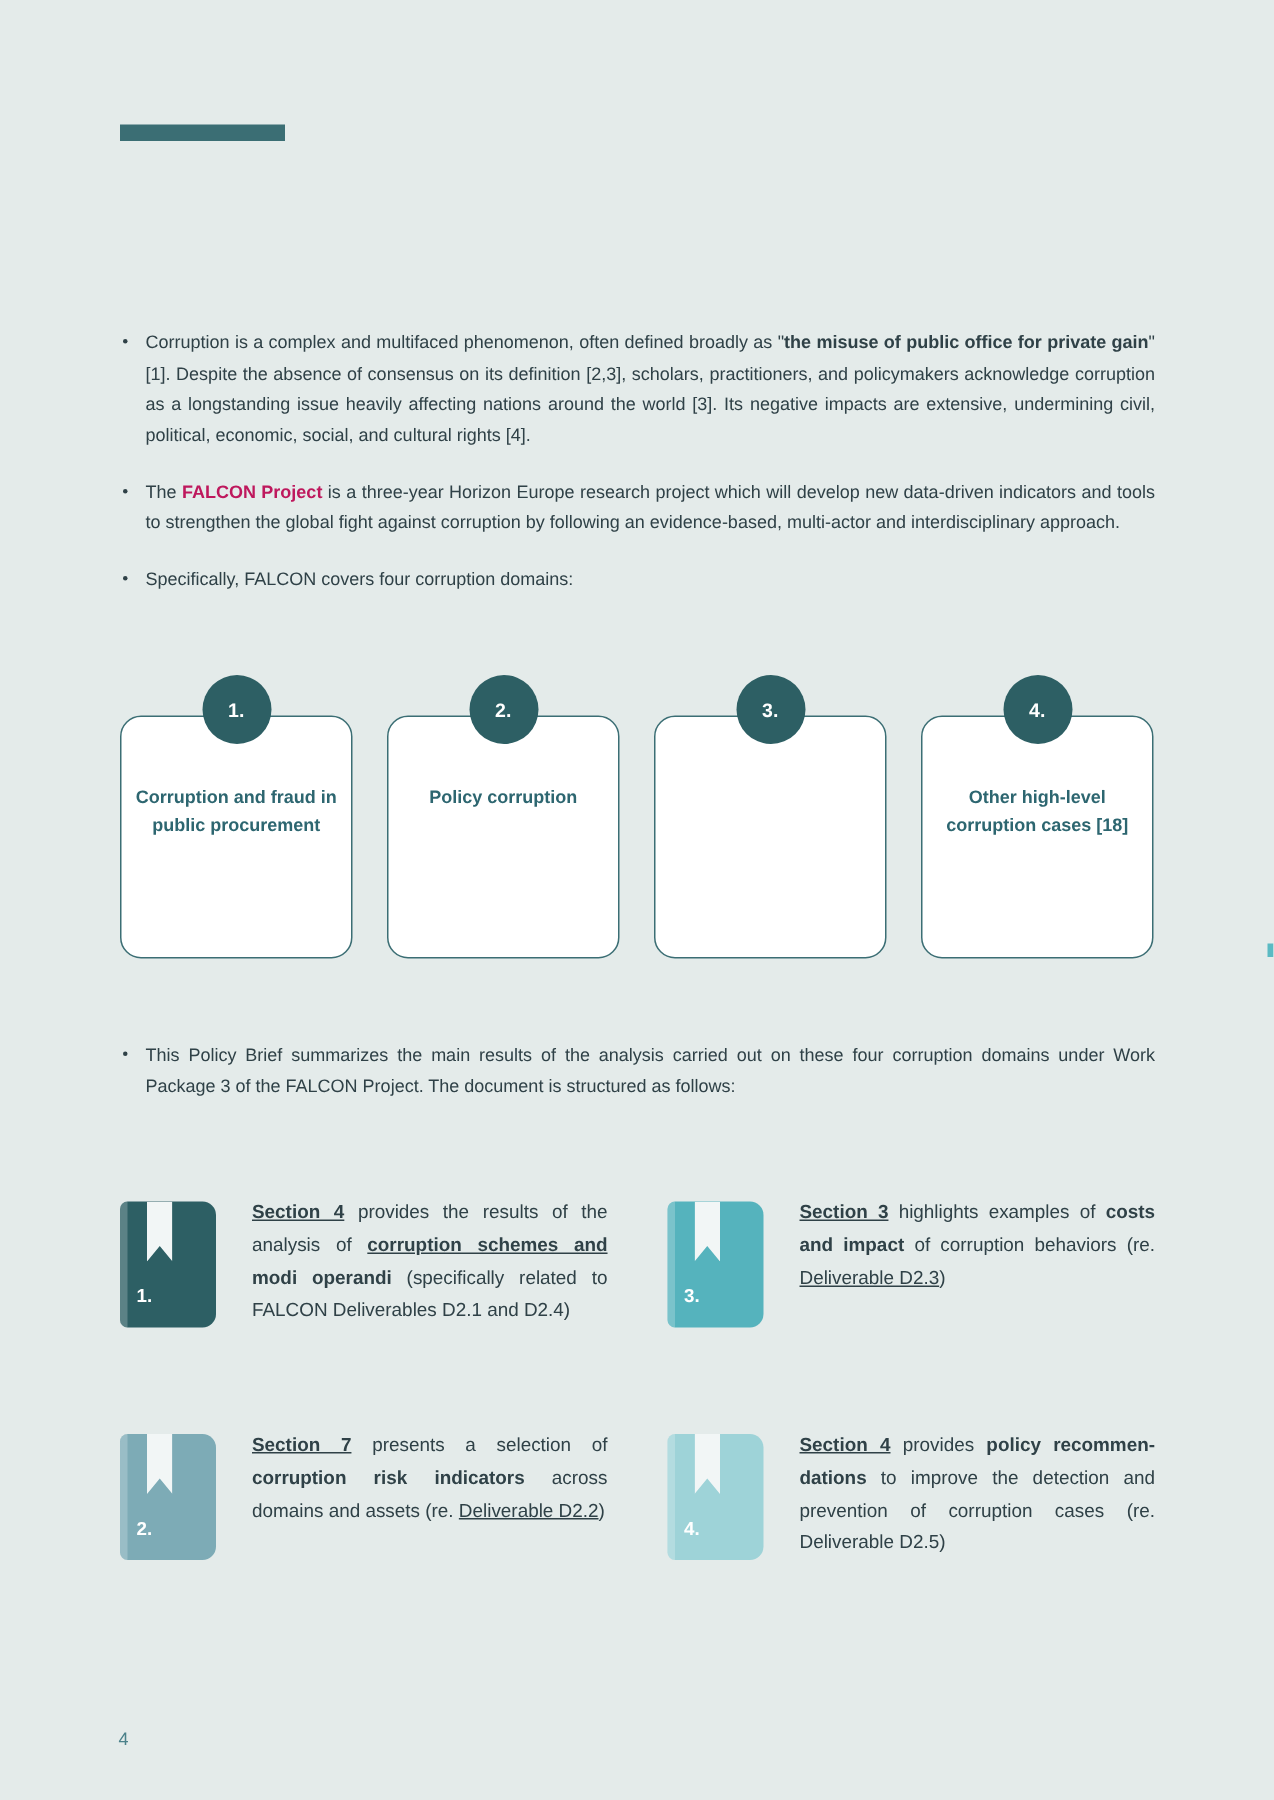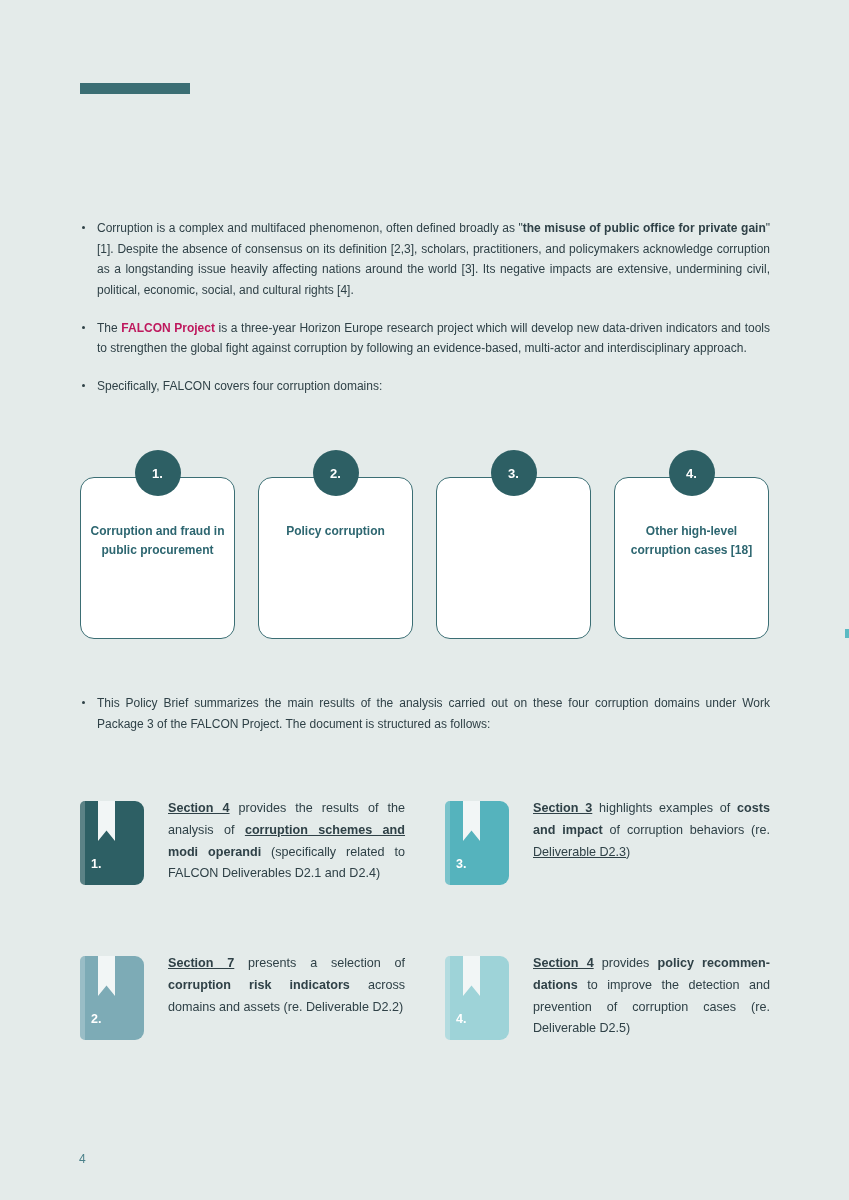--- a/index.html
+++ b/index.html
@@ -280,21 +280,21 @@
       </div>
     </div>
 
     <div class="sec c0 r1">
       <div class="book" style="background: rgb(125, 171, 182);">
         <div class="spine"></div>
         <div class="ribbon"></div>
         <div class="num">2.</div>
       </div>
       <div class="sec-text">
-        <span class="sec-head">Section 7</span><span><span> presents a selection of </span><span style="font-weight: bold;">corruption risk indicators</span><span> across domains and assets (re. </span><span style=" margin-top: 40px;">Deliverable D2.2</span><span>)</span></span>
+        <span class="sec-head">Section 7</span><span><span> presents a selection of </span><span style="font-weight: bold;">corruption risk indicators</span><span> across domains and assets (re. </span><span style="text-decoration: underline; margin-top: 40px;">Deliverable D2.2</span><span>)</span></span>
       </div>
     </div>
 
     <div class="sec c1 r1">
       <div class="book" style="background: rgb(158, 211, 216);">
         <div class="spine"></div>
         <div class="ribbon"></div>
         <div class="num">4.</div>
       </div>
       <div class="sec-text">

